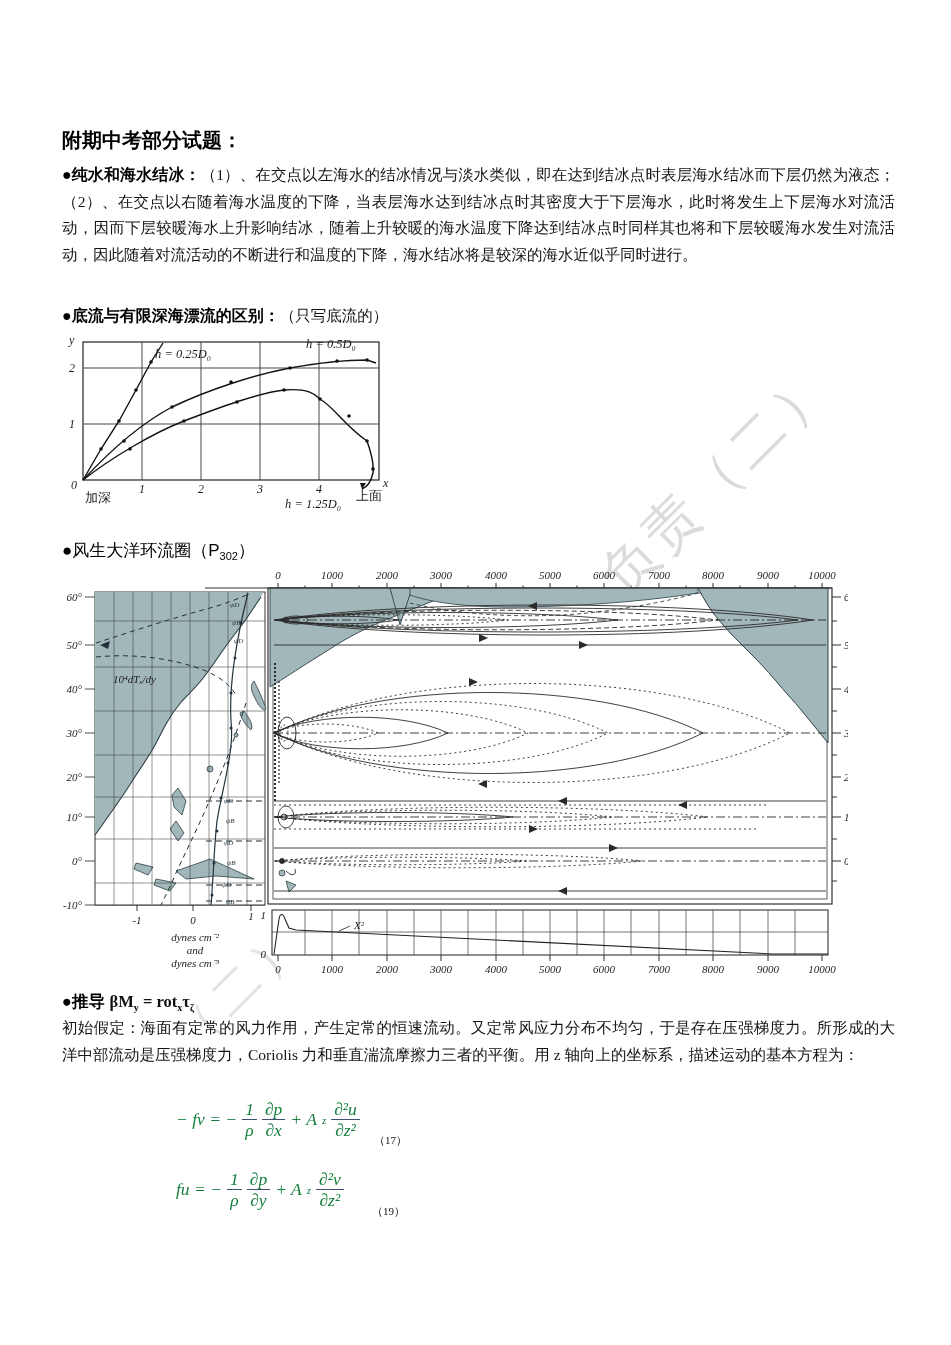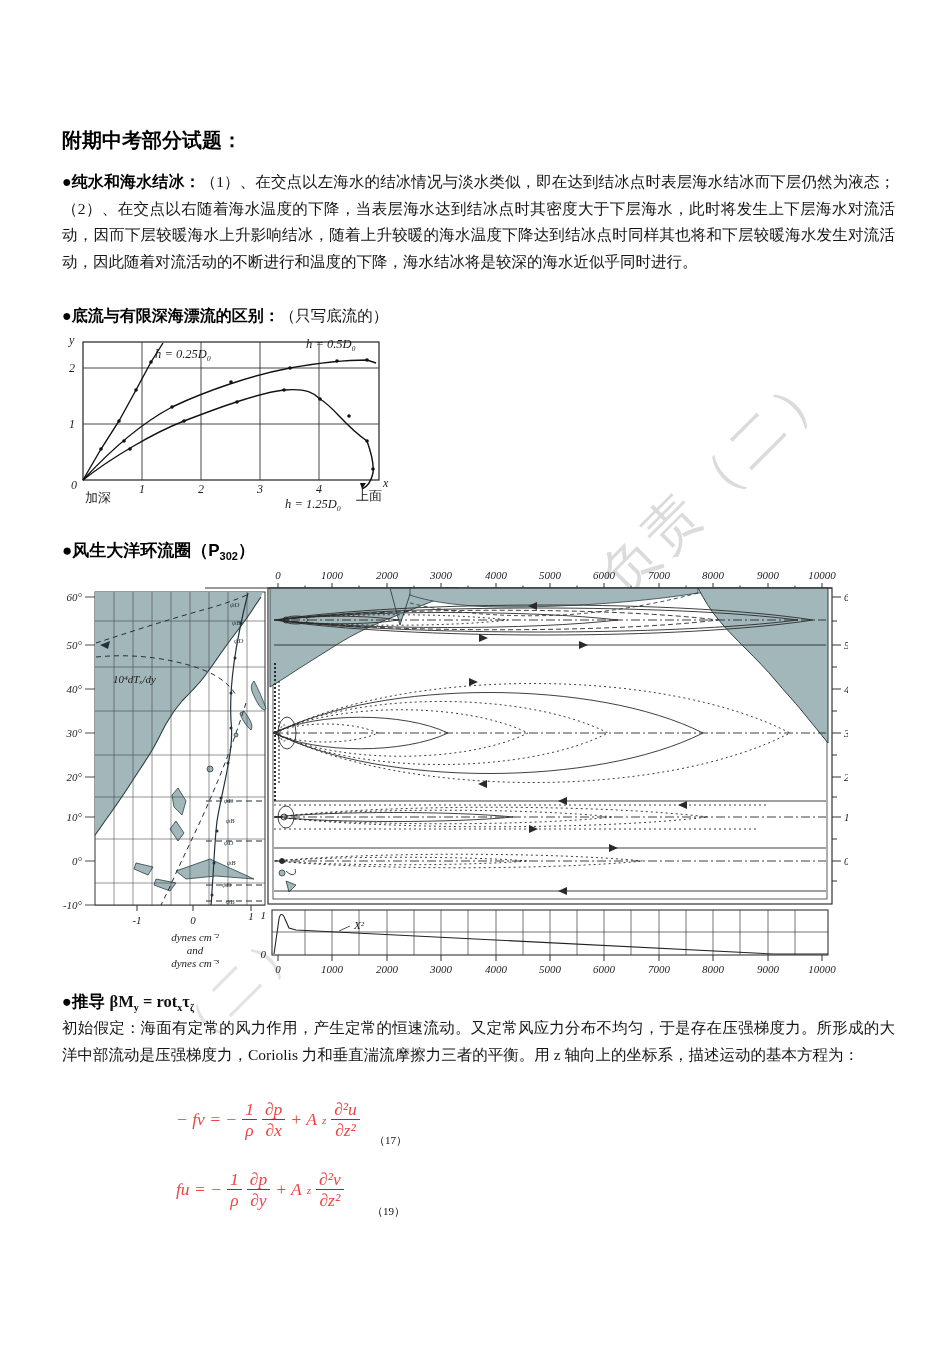--- a/index.html
+++ b/index.html
@@ -4,25 +4,25 @@
 <style>
   html,body{margin:0;padding:0;background:#888;}
   .page{position:relative;width:951px;height:1345px;background:#ffffff;overflow:hidden;
         font-family:"Liberation Serif",serif;color:#111;}
   .abs{position:absolute;}
   .wm{position:absolute;white-space:nowrap;font-family:"Liberation Serif",serif;
       color:#dbdbdb;transform:rotate(-45deg);transform-origin:0 0;letter-spacing:6px;}
   .doc-title{font-family:"Liberation Sans",sans-serif;font-weight:bold;font-size:20px;color:#000;text-align:right;}
   .body-text{font-size:15.5px;line-height:26.5px;text-align:justify;color:#141414;}
   .blabel{font-family:"Liberation Sans",sans-serif;font-weight:bold;color:#000;}
-  .h2{font-family:"Liberation Sans",sans-serif;font-weight:bold;font-size:17px;color:#000;}
+  .h2{font-family:"Liberation Sans",sans-serif;font-weight:normal;font-size:17px;color:#000;}
   .h2 sub{font-size:11px;}
   .formula-b{font-family:"Liberation Serif",serif;font-weight:bold;}
   .eq{position:absolute;display:flex;align-items:center;gap:5px;
-      font-family:"Liberation Serif",serif;font-style:italic;font-size:17.5px;color:#ef4444;}
+      font-family:"Liberation Serif",serif;font-style:italic;font-size:17.5px;color:#15803d;}
   .fr{display:inline-flex;flex-direction:column;align-items:center;line-height:1.15;}
   .fr .n{border-bottom:1.4px solid #3f4e72;padding:0 3px;}
   .fr .d{padding:0 3px;}
   .eq sub{font-size:11px;}
   .eqtag{position:absolute;font-size:11px;color:#111;font-style:normal;}
   
   text{fill:#1c1c1c;}
   .ax{font:italic 11px "Liberation Serif",serif;}
   .cap{font:italic 11px "Liberation Serif",serif;}
   .psi{font:italic 7px "Liberation Serif",serif;fill:#25333a;}
@@ -33,21 +33,21 @@
 </head>
 <body>
 
 <div class="page">
 
   <div class="wm" style="left:585px;top:560px;font-size:54px;">负责（二）</div>
   <div class="wm" style="left:158px;top:1022px;font-size:48px;color:#e3e3e3;">（二）</div>
 
   <div class="abs doc-title" style="left:62px;top:127px;">附期中考部分试题：</div>
 
-  <div class="abs body-text" style="left:62px;top:169px;width:833px;">
+  <div class="abs body-text" style="left:62px;top:162px;width:833px;">
     <span class="blabel" style="font-size:16px;">●纯水和海水结冰：</span><span>（1）、在交点以左海水的结冰情况与淡水类似，即在达到结冰点时表层海水结冰而下层仍然为液态；（2）、在交点以右随着海水温度的下降，当表层海水达到结冰点时其密度大于下层海水，此时将发生上下层海水对流活动，因而下层较暖海水上升影响结冰，随着上升较暖的海水温度下降达到结冰点时同样其也将和下层较暖海水发生对流活动，因此随着对流活动的不断进行和温度的下降，海水结冰将是较深的海水近似乎同时进行。</span>
   </div>
 
   <div class="abs body-text" style="left:62px;top:303px;width:833px;">
     <span class="blabel" style="font-size:16px;">●底流与有限深海漂流的区别：</span><span>（只写底流的）</span>
   </div>
 
   <svg class="abs" style="left:63px;top:330px;" width="335" height="198" viewBox="0 0 335 198">
     <g stroke="#222" stroke-width="1.2" fill="none">
       <rect x="20" y="12" width="296" height="138"></rect>

